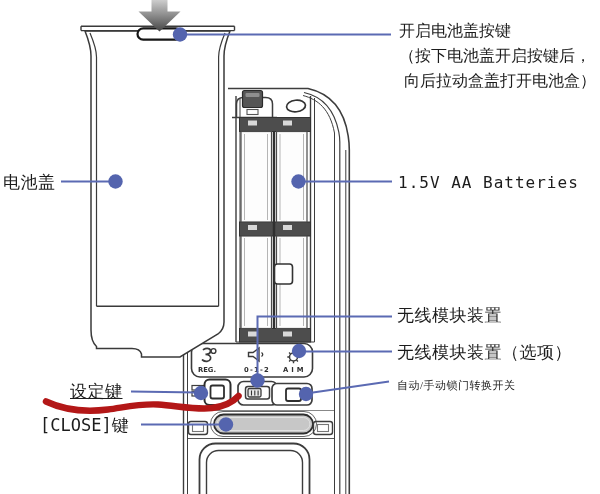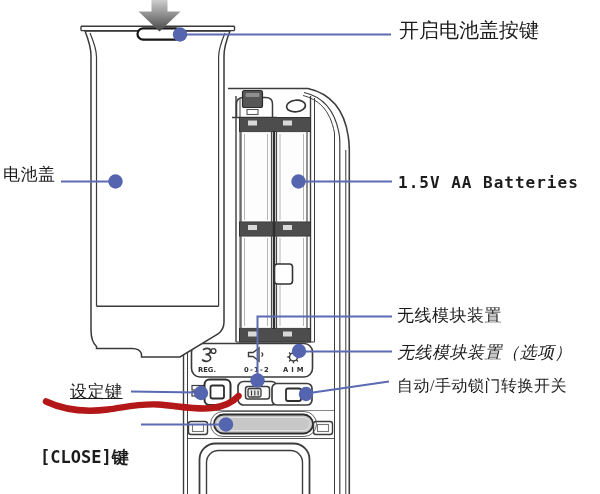--- a/index.html
+++ b/index.html
@@ -5,22 +5,22 @@
   html,body{margin:0;padding:0;}
   body{
     width:600px;height:494px;position:relative;overflow:hidden;background:#ffffff;
     font-family:"Liberation Serif","DejaVu Serif",serif;
   }
   #diagram{position:absolute;left:0;top:0;}
   .lbl{
     position:absolute;color:#1c1c1c;font-size:17px;line-height:19px;
     white-space:nowrap;letter-spacing:0.5px;
   }
-  .lbl.block{font-size:20px;line-height:25px;letter-spacing:0;}
-  .mono{font-family:"DejaVu Sans Mono","Liberation Mono",monospace;font-size:16px;letter-spacing:1px;font-weight:bold;}
+  .lbl.block{font-size:16px;line-height:25px;letter-spacing:0;}
+  .mono{font-family:"DejaVu Sans Mono","Liberation Mono",monospace;font-size:16px;letter-spacing:1px;}
   .tinytxt{
     font-family:"DejaVu Sans","Liberation Sans",sans-serif;
     font-weight:bold;font-size:6.8px;fill:#2f2f2f;
   }
 </style>
 </head>
 <body>
 
 <svg id="diagram" width="600" height="494" viewBox="0 0 600 494">
   <defs>
@@ -177,27 +177,29 @@
     <circle cx="306" cy="394" r="7.2"></circle>
     <circle cx="201" cy="393" r="7.2"></circle>
     <circle cx="226" cy="424.5" r="7.2"></circle>
   </g>
 
   <path stroke="#b31717" stroke-width="6.5" stroke-linecap="round" fill="none" d="M46,401.5 C62,409 84,412.5 108,409.5 C126,407 140,403.5 158,404.5 C176,405.5 196,410 212,408 C224,406.5 233,402 238.5,396"></path>
 </svg>
 
 <div class="lbl block" style="left:399px;top:18px;">
   <div>开启电池盖按键</div>
+  <div>（按下电池盖开启按键后，</div>
+  <div style="padding-left:5px;">向后拉动盒盖打开电池盒）</div>
 </div>
 
-<div class="lbl" style="left:3px;top:165px;">电池盖</div>
+<div class="lbl" style="left:3px;top:173px;">电池盖</div>
 
 <div class="lbl mono" style="left:398px;top:173px;">1.5V AA Batteries</div>
 
 <div class="lbl" style="left:397px;top:306px;">无线模块装置</div>
 
-<div class="lbl" style="left:397px;top:343px;font-style:italic;">无线模块装置（选项）</div>
-
-<div class="lbl" style="left:397px;top:376px;font-size:16px;">自动/手动锁门转换开关</div>
+<div class="lbl" style="left:397px;top:343px;">无线模块装置（选项）</div>
+
+<div class="lbl" style="left:397px;top:376px;font-size:11px;">自动/手动锁门转换开关</div>
 
 <div class="lbl" style="left:70px;top:382px;text-decoration:underline;">设定键</div>
 
-<div class="lbl mono" style="left:40px;top:416px;font-size:17px;letter-spacing:0;margin-top:32px;">[CLOSE]键</div>
+<div class="lbl mono" style="left:40px;top:416px;font-size:17px;letter-spacing:0;">[CLOSE]键</div>
 
 </body></html>

